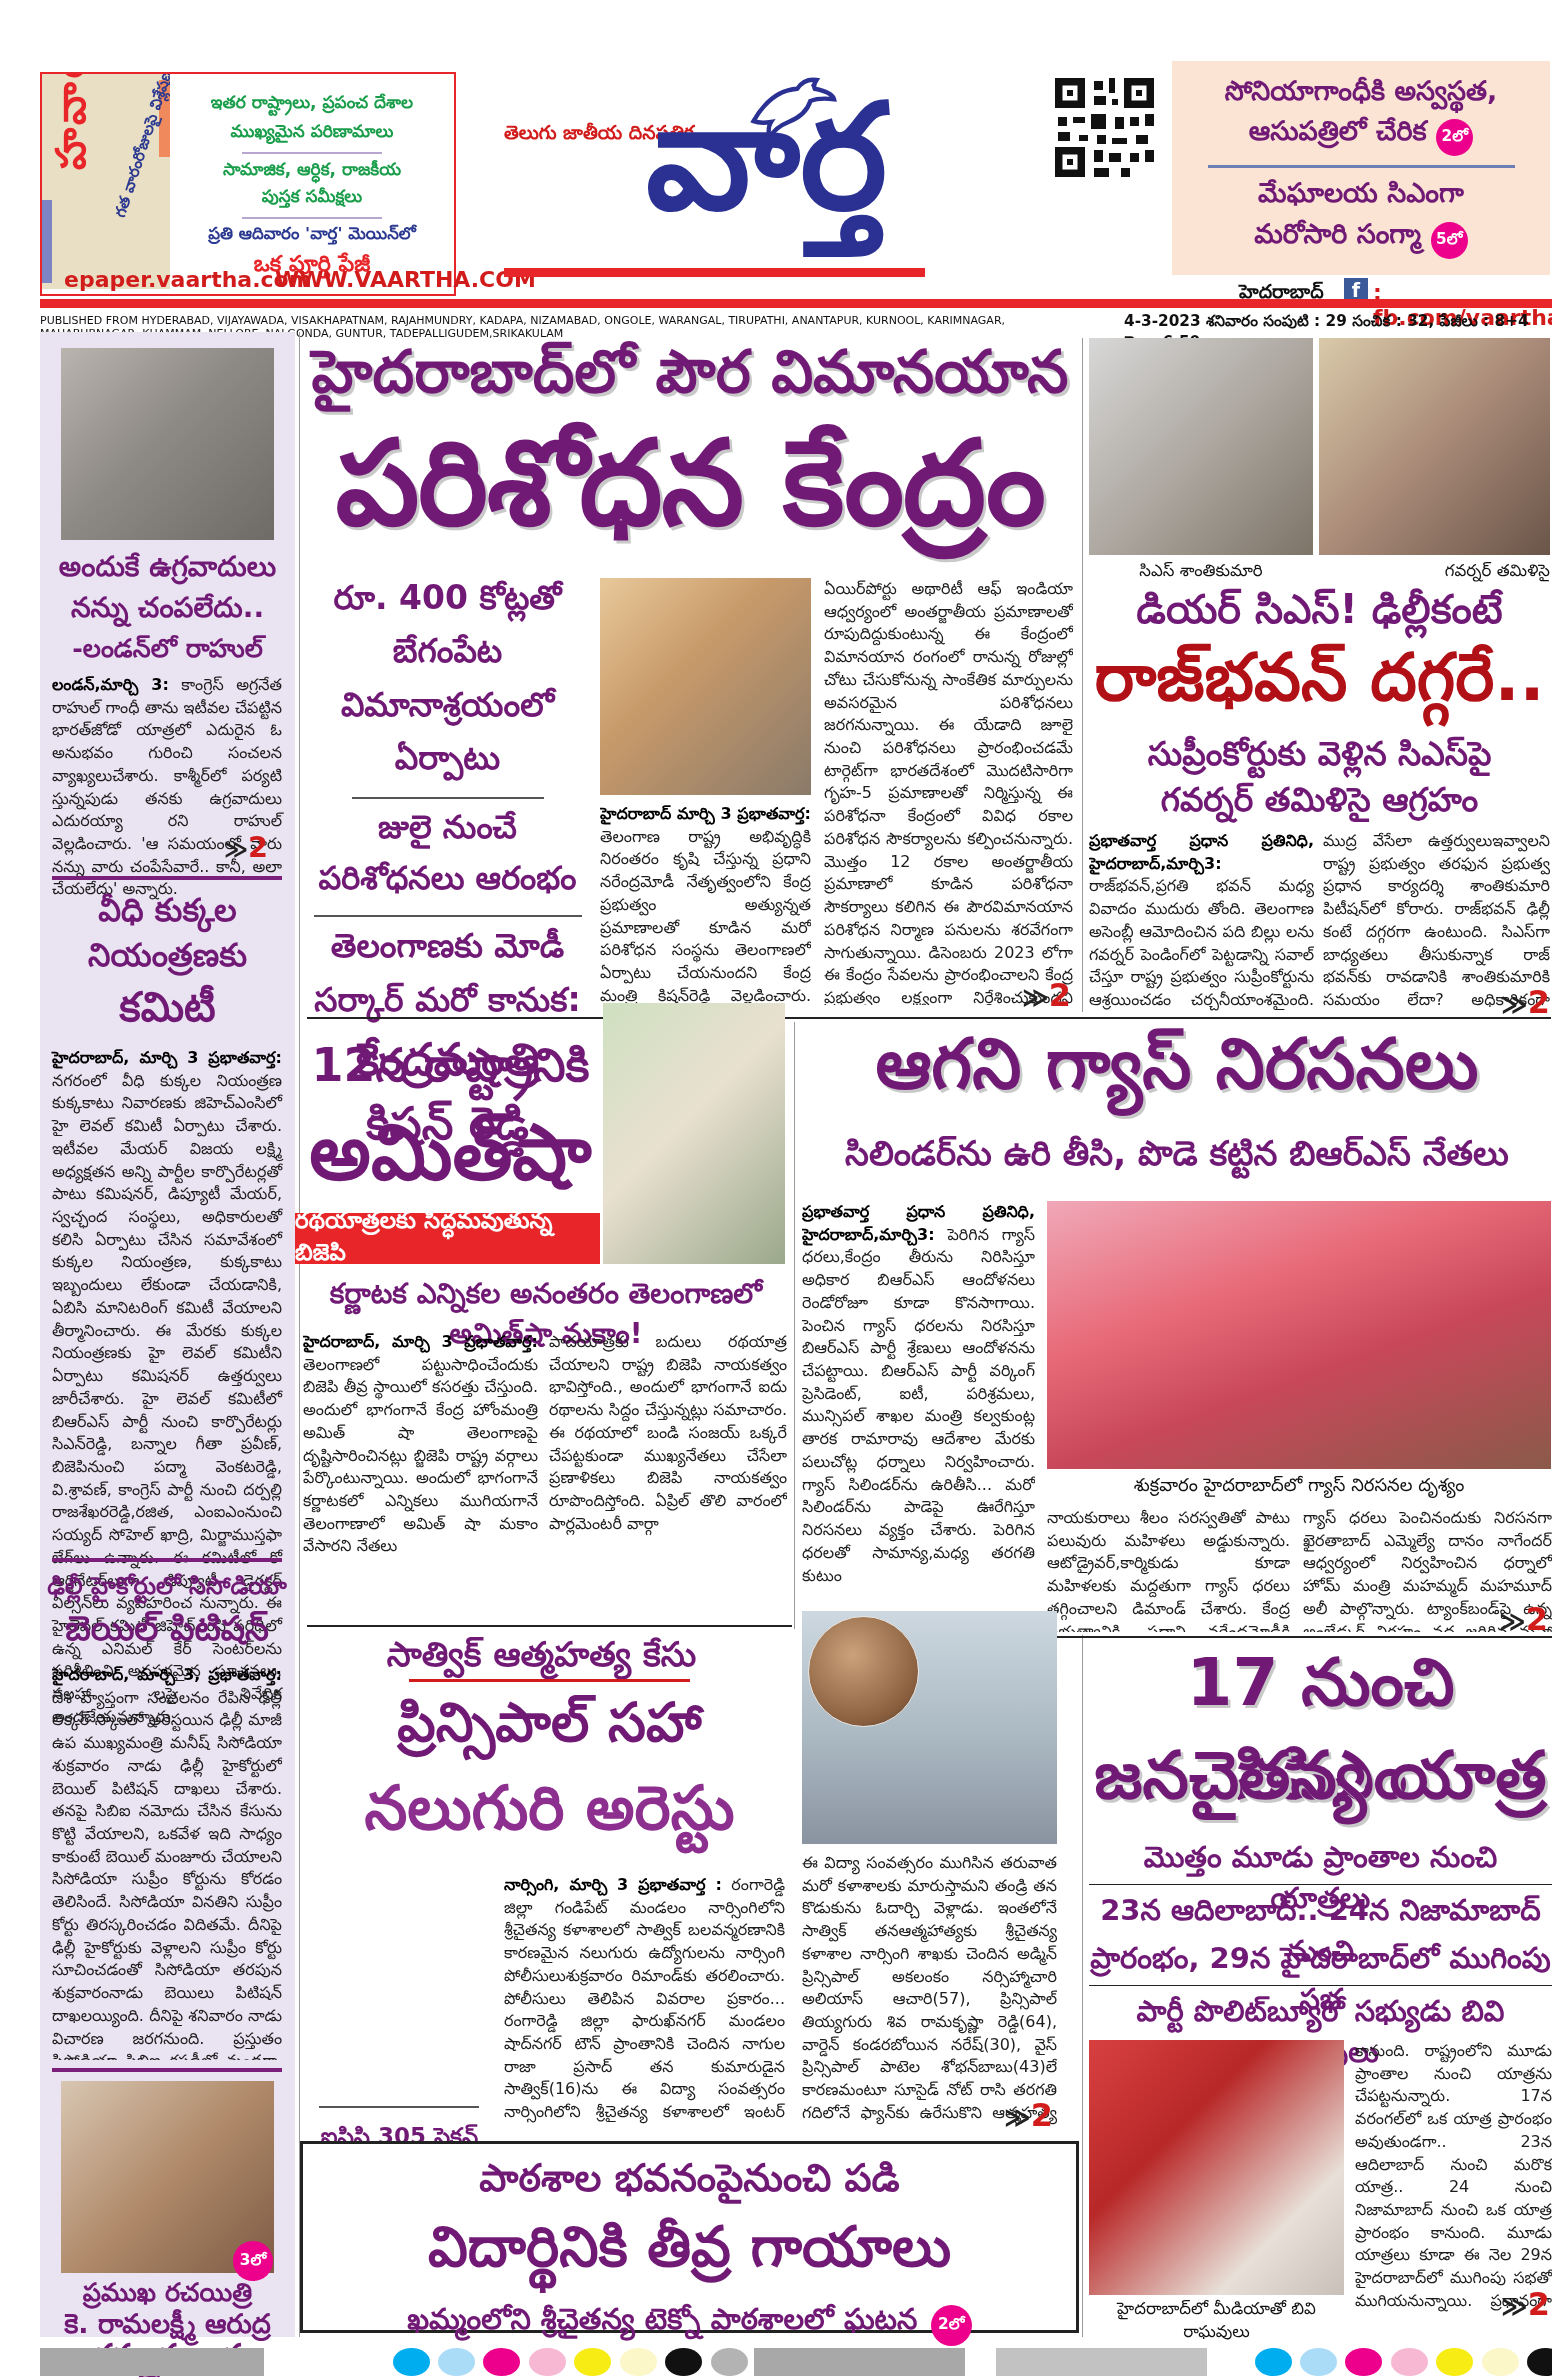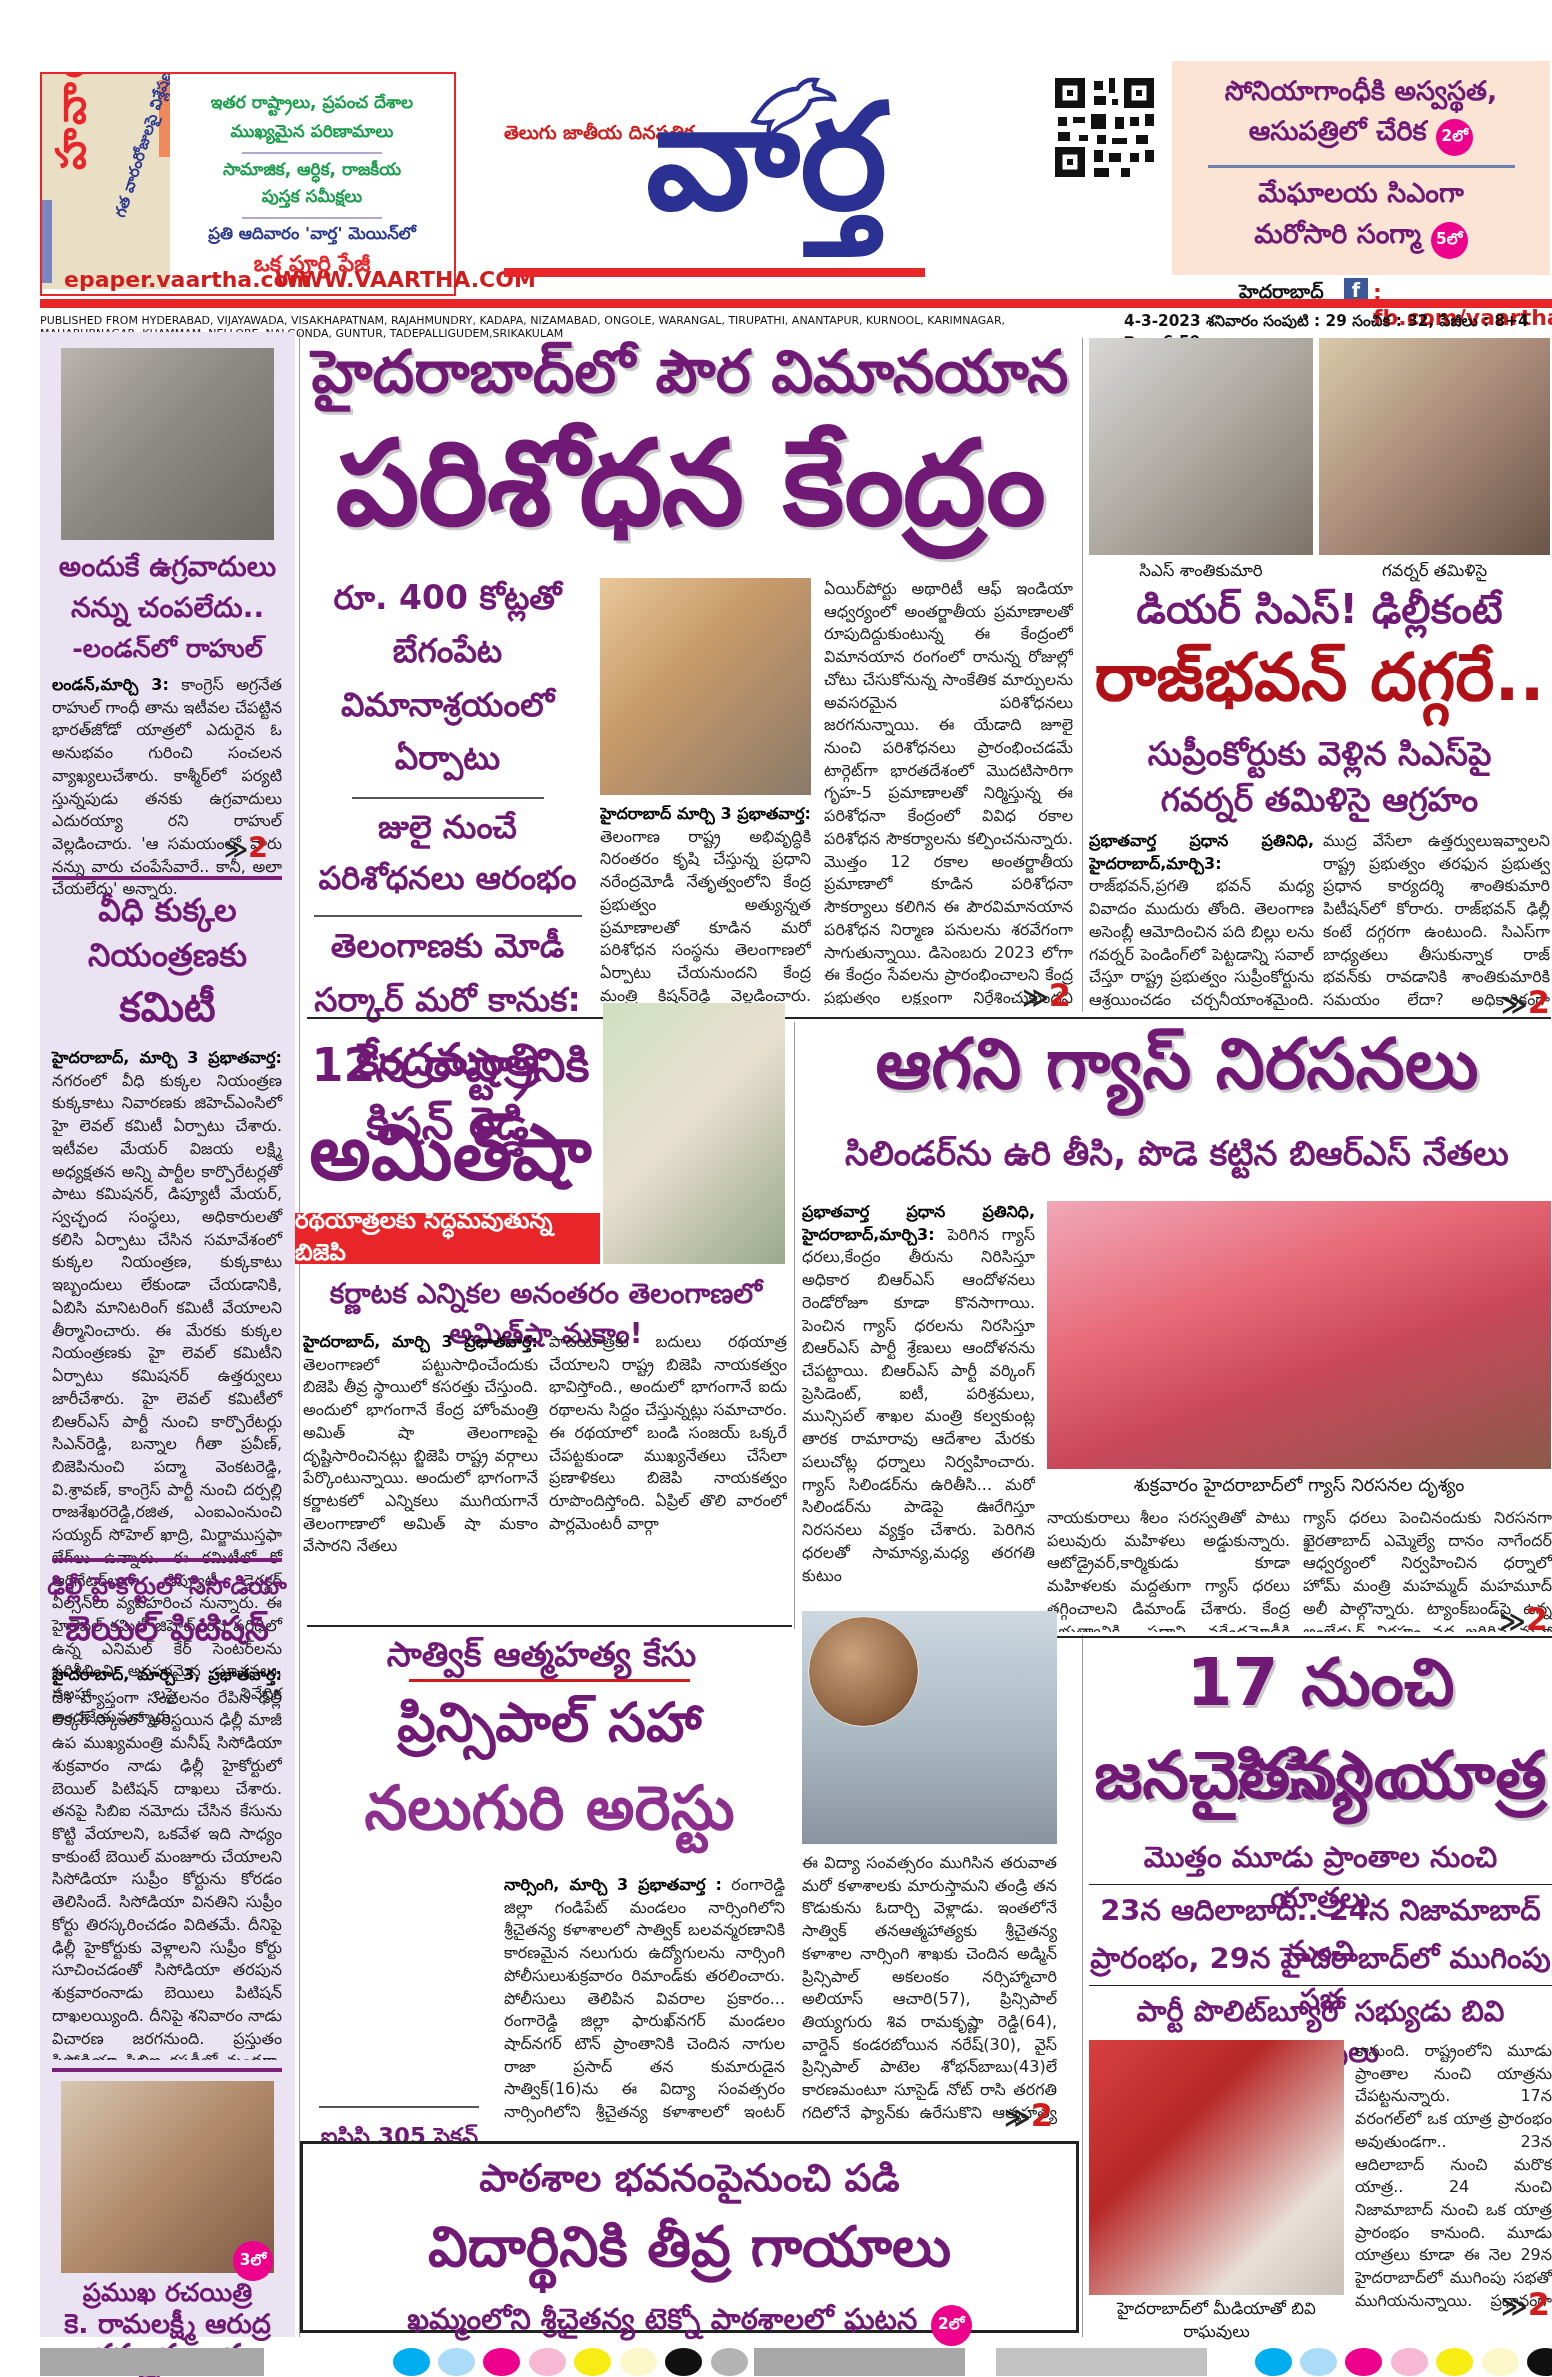--- a/index.html
+++ b/index.html
@@ -187,21 +187,21 @@
   <div class="ab body-txt" style="left:600px;top:803px;width:211px;height:201px;overflow:hidden;">
     <span class="dl">హైదరాబాద్ మార్చి 3 ప్రభాతవార్త:</span>
     <span>తెలంగాణ రాష్ట్ర అభివృద్ధికి నిరంతరం కృషి చేస్తున్న ప్రధాని నరేంద్రమోడీ నేతృత్వంలోని కేంద్ర ప్రభుత్వం అత్యున్నత ప్రమాణాలతో కూడిన మరో పరిశోధన సంస్థను తెలంగాణలో ఏర్పాటు చేయనుందని కేంద్ర మంత్రి కిషన్‌రెడ్డి వెల్లడించారు. పౌర విమానయాన రంగంలో అత్యాధునిక సాంకేతిక ప్రమాణాలతో బాటలు వేసే సివిల్ ఏవియేషన్ రీసెర్చ్ ఆర్గనైజేషన్ (సిఎఆర్‌ఒ)ను రూ.400కోట్లకు పైగా అంచనా వ్యయంతో కేంద్ర ప్రభుత్వం బేగంపేట విమానాశ్రయంలో ఏర్పాటు చేయనుంది.</span>
   </div>
   <div class="ab body-txt" style="left:824px;top:578px;width:249px;height:427px;overflow:hidden;">ఏయిర్‌పోర్టు అథారిటీ ఆఫ్ ఇండియా ఆధ్వర్యంలో అంతర్జాతీయ ప్రమాణాలతో రూపుదిద్దుకుంటున్న ఈ కేంద్రంలో విమానయాన రంగంలో రానున్న రోజుల్లో చోటు చేసుకోనున్న సాంకేతిక మార్పులను అవసరమైన పరిశోధనలు జరగనున్నాయి. ఈ యేడాది జూలై నుంచి పరిశోధనలు ప్రారంభించడమే టార్గెట్‌గా భారతదేశంలో మొదటిసారిగా గృహ-5 ప్రమాణాలతో నిర్మిస్తున్న ఈ పరిశోధనా కేంద్రంలో వివిధ రకాల పరిశోధన సౌకర్యాలను కల్పించనున్నారు. మొత్తం 12 రకాల అంతర్జాతీయ ప్రమాణాలో కూడిన పరిశోధనా సౌకర్యాలు కలిగిన ఈ పౌరవిమానయాన పరిశోధన నిర్మాణ పనులను శరవేగంగా సాగుతున్నాయి. డిసెంబరు 2023 లోగా ఈ కేంద్రం సేవలను ప్రారంభించాలని కేంద్ర ప్రభుత్వం లక్ష్యంగా నిర్దేశించుకుందని కేంద్ర మంత్రి తెలిపారు. భారత పౌరవిమానయాన రంగానికి ప్రపంచ స్థాయిలో గుర్తింపు వచ్చే విధంగా, తెలంగాణ రాష్ట్రానికి తలమానికంగా నిలిచే అంతర్జాతీయ ప్రమాణాలో కూడి ఈ పరిశోధన కేంద్రాన్ని హైదరాబాద్‌లోని బేగంపేటలో ఏర్పాటు చేసేందుకు నిర్ణయించిన ప్రధాని నరేంద్ర మోడికి తెలంగాణ ప్రజల తరుపున హృదయ</div>
   <div class="ab jump" style="left:1022px;top:976px;font-size:25.5px;">≫<span class="n">2</span></div>
 
   <div class="ab photo" style="left:1089px;top:338px;width:224px;height:217px;background:linear-gradient(135deg,#d8d8d8 0%,#a9a39b 55%,#7d7468 100%);"></div>
   <div class="ab photo" style="left:1319px;top:338px;width:231px;height:217px;background:linear-gradient(135deg,#d9c9a9 0%,#a98a78 50%,#6a5548 100%);"></div>
   <div class="ab caption" style="left:1089px;top:561px;width:224px;">సిఎస్ శాంతికుమారి</div>
-  <div class="ab caption" style="left:1319px;top:561px;width:231px;">గవర్నర్ తమిళిసై</div>
+  <div class="ab caption" style="left:1319px;top:561px;width:231px;text-align:right;">గవర్నర్ తమిళిసై</div>
   <div class="ab hl center" style="left:1086px;top:586px;width:467px;font-size:40px;">డియర్ సిఎస్! ఢిల్లీకంటే</div>
   <div class="ab hl center" style="left:1086px;top:639px;width:467px;font-size:66px;color:#b11016;">రాజ్‌భవన్ దగ్గరే..</div>
   <div class="ab hl center" style="left:1086px;top:734px;width:467px;font-size:33px;">సుప్రీంకోర్టుకు వెళ్లిన సిఎస్‌పై</div>
   <div class="ab hl center" style="left:1086px;top:780px;width:467px;font-size:33px;">గవర్నర్ తమిళిసై ఆగ్రహం</div>
   <div class="ab body-txt" style="left:1089px;top:830px;width:225px;height:182px;overflow:hidden;">
     <span class="dl">ప్రభాతవార్త ప్రధాన ప్రతినిధి, హైదరాబాద్,మార్చి3:</span>
     <span>రాజ్‌భవన్,ప్రగతి భవన్ మధ్య వివాదం ముదురు తోంది. తెలంగాణ అసెంబ్లీ ఆమోదించిన పది బిల్లు లను గవర్నర్ పెండింగ్‌లో పెట్టడాన్ని సవాల్ చేస్తూ రాష్ట్ర ప్రభుత్వం సుప్రీంకోర్టును ఆశ్రయించడం చర్చనీయాంశమైంది. దీనిపై శుక్రవారం గవర్నర్ తమిళిసై సౌందరరాజన్ ట్విట్టర్ వేదికగా స్పందించారు. పంపిన బిల్లులకు తక్షణమే గవర్నర్ ఆమోద</span>
   </div>
   <div class="ab body-txt" style="left:1323px;top:830px;width:227px;height:182px;overflow:hidden;">ముద్ర వేసేలా ఉత్తర్వులుఇవ్వాలని రాష్ట్ర ప్రభుత్వం తరఫున ప్రభుత్వ ప్రధాన కార్యదర్శి శాంతికుమారి పిటీషన్‌లో కోరారు. రాజ్‌భవన్ ఢిల్లీ కంటే దగ్గరగా ఉంటుంది. సిఎస్‌గా బాధ్యతలు తీసుకున్నాక రాజ్ భవన్‌కు రావడానికి శాంతికుమారికి సమయం లేదా? అధికారికంగా రాలేదు. ప్రోటోకాల్ లేదు. మర్యాదపూర్వకంగా కూడా సిఎస్ నన్ను కలవ లేదు. స్నేహ పూర్వక వాతావర</div>
   <div class="ab jump" style="left:1501px;top:983px;font-size:25.5px;">≫<span class="n">2</span></div>

